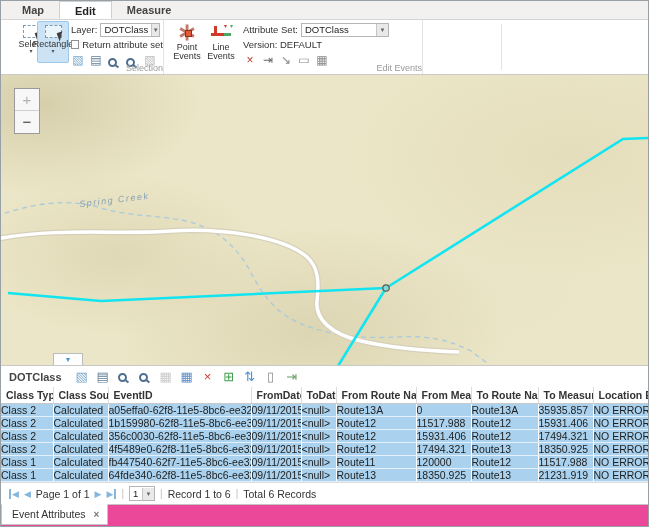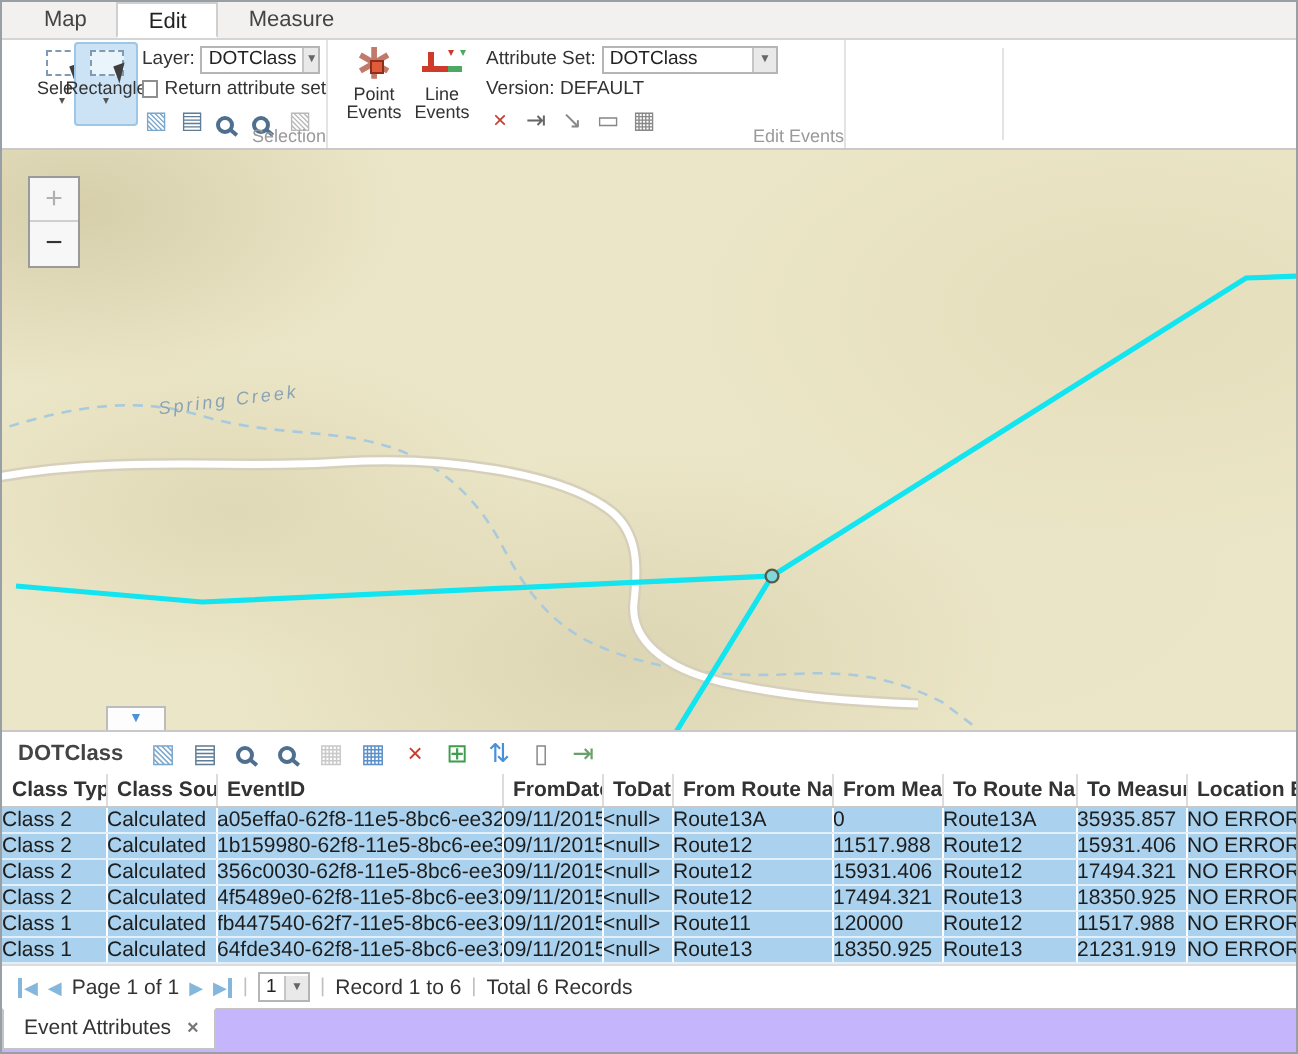--- a/index.html
+++ b/index.html
@@ -2,21 +2,21 @@
 <html><head>
 <meta charset="utf-8">
 <style>
   * { box-sizing: border-box; margin: 0; padding: 0; }
   html,body { background:#fff; }
   body { font-family: "Liberation Sans", sans-serif; }
   #app { position:relative; width:649px; height:527px; border:1px solid #98a0a6; overflow:hidden; background:#fff; }
 
   
   .tabbar { position:absolute; left:0; top:0; width:100%; height:19px; background:#f2f1ef; border-bottom:1px solid #d5d5d5; display:flex; padding-left:6px; }
-  .rtab { font-size:11px; color:#444; padding:3px 15px 2px; cursor:pointer; position:relative; }
+  .rtab { font-size:11px; color:#444; padding:3px 15px 2px; cursor:pointer; position:relative;font-weight:bold; }
   .rtab.active { background:#fff; border:1px solid #cfcfcf; border-bottom:1px solid #fff; color:#222; top:0; z-index:2; }
 
   
   .ribbon { position:absolute; left:0; top:19px; width:100%; height:55px; background:#fff; border-bottom:1px solid #c9c9c9; }
   .rgroup { position:absolute; top:0; height:54px; }
   .rgroup .grouplabel { position:absolute; bottom:1px; left:0; right:0; text-align:right; font-size:9px; color:#9a9a9a; }
   .gdivider { position:absolute; top:4px; height:46px; width:1px; background:#e3e3e3; }
 
   .bigbtn { position:absolute; top:1px; width:32px; height:42px; display:flex; flex-direction:column; align-items:center; justify-content:flex-start; border:1px solid transparent; border-radius:2px; cursor:pointer; }
   .bigbtn.active { background:#cbe3f5; border-color:#9cc7e8; }
@@ -80,21 +80,21 @@
   table.events td { height:12px; padding:0 0; color:#1d1d1d; background:#aad2ee; border-right:1px solid rgba(255,255,255,.75); border-bottom:1px solid #e4f0f9; white-space:nowrap; overflow:hidden; cursor:pointer; }
 
   .pagination { position:absolute; left:0; top:481px; width:100%; height:22px; border-top:1px solid #dcdcdc; background:#fff; display:flex; align-items:center; padding-left:8px; gap:5px; font-size:10.5px; color:#333; }
   .pgico { color:#85b7dc; font-size:9px; cursor:pointer; line-height:10px; }
   .pgico.bar-l { border-left:2px solid #85b7dc; padding-left:1px; }
   .pgico.bar-r { border-right:2px solid #85b7dc; padding-right:1px; }
   .pgsep { color:#c0c0c0; font-size:10px; }
   .pgcombo { height:15px; margin:0; }
   .pgcombo .cval { font-size:9.5px; min-width:12px; }
 
-  .bottomtabs { position:absolute; left:0; top:503px; width:100%; height:24px; background:#c4b5fd; border-top:1px solid #c4c4c4; display:flex; }
+  .bottomtabs { position:absolute; left:0; top:503px; width:100%; height:24px; background:#ec4899; border-top:1px solid #c4c4c4; display:flex; }
   .btab { background:#fff; border:1px solid #c4c4c4; border-top:1px solid #fff; margin-top:-1px; height:21px; padding:3px 8px 0 10px; font-size:10.5px; color:#333; display:flex; align-items:flex-start; gap:8px; cursor:pointer; }
   .btab .closex { color:#777; font-size:10px; font-weight:bold; cursor:pointer; line-height:13px; }
 </style>
 </head>
 <body>
 
 <div id="app">
 
   <div class="tabbar">
     <div class="rtab">Map</div>

